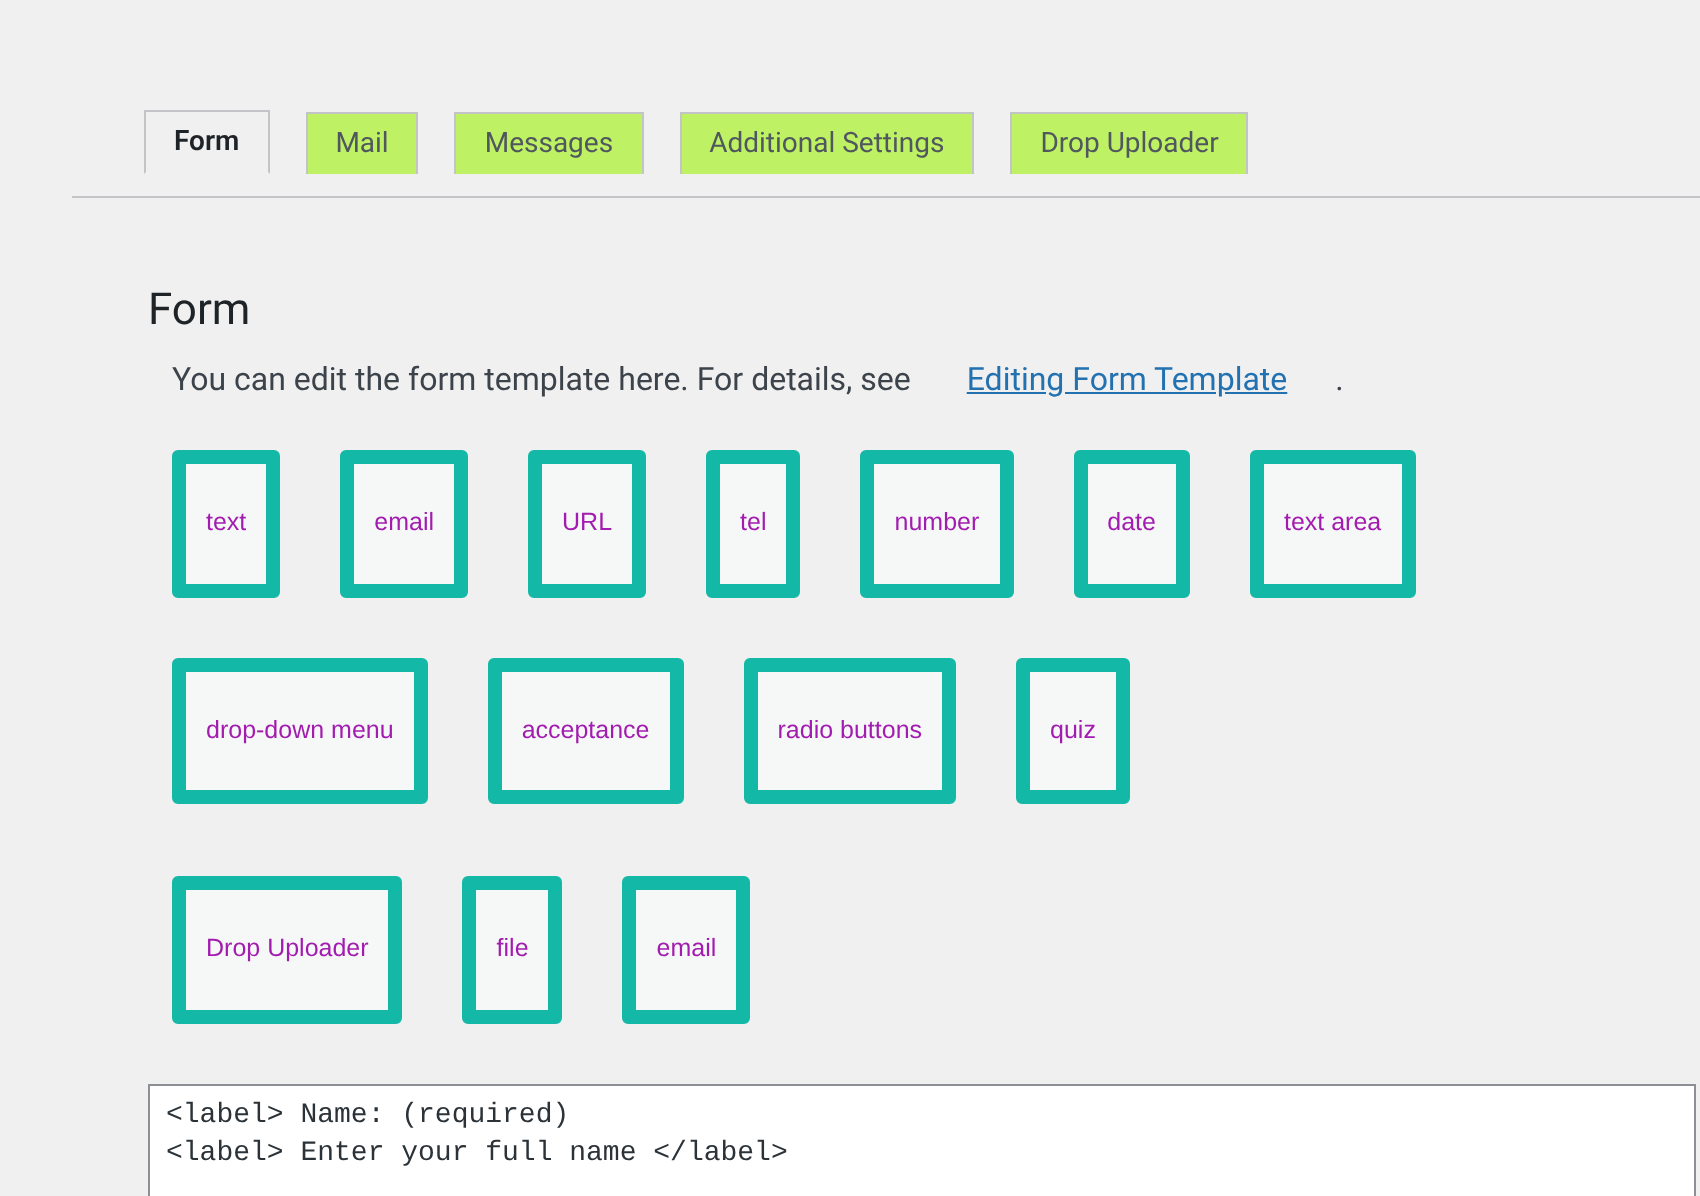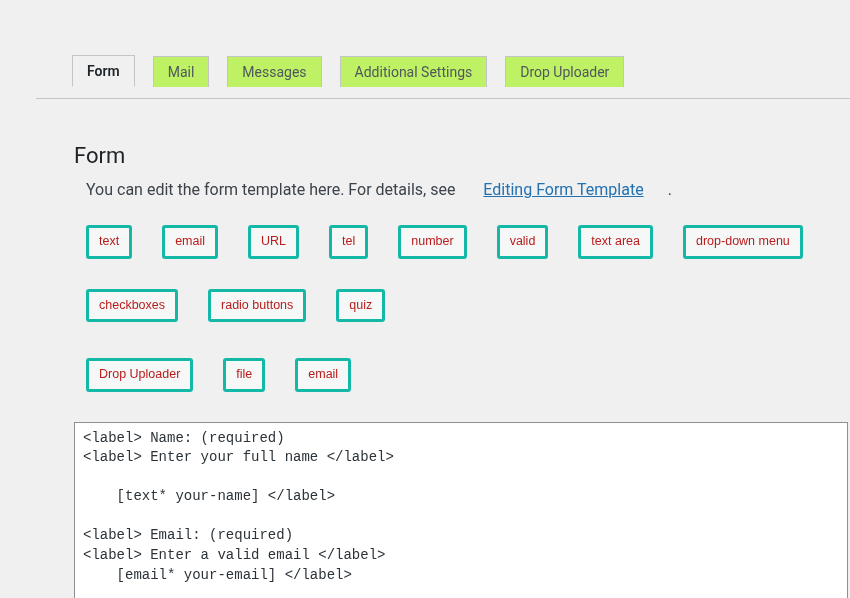--- a/index.html
+++ b/index.html
@@ -61,25 +61,25 @@
       text-decoration: underline;
     }
     .tag-buttons {
       display: flex;
       flex-wrap: wrap;
       gap: 6px;
       margin-bottom: 6px;
     }
     .tag-btn {
       background: #f6f7f7;
-      border: 3px solid #14b8a6;
+      border: 7px solid #14b8a6;
       border-radius: 3px;
-      padding: 5px 10px;
+      padding: 21px 10px;
       font-size: 12.5px;
-      color: #b91c1c;
+      color: #a21caf;
       cursor: pointer;
       line-height: 1.4;
     }
     .form-textarea {
       width: 100%;
       height: 380px;
       border: 1px solid #8c8f94;
       background: #fff;
       font-family: Consolas, Monaco, "Courier New", monospace;
       font-size: 14px;
@@ -107,24 +107,24 @@
   <p class="panel-desc">
     <span>You can edit the form template here. For details, see </span><a href="#">Editing Form Template</a><span>.</span>
   </p>
 
   <div class="tag-buttons">
     <button class="tag-btn">text</button>
     <button class="tag-btn">email</button>
     <button class="tag-btn">URL</button>
     <button class="tag-btn">tel</button>
     <button class="tag-btn">number</button>
-    <button class="tag-btn">valid</button>
+    <button class="tag-btn">date</button>
     <button class="tag-btn">text area</button>
     <button class="tag-btn">drop-down menu</button>
-    <button class="tag-btn">checkboxes</button>
+    <button class="tag-btn">acceptance</button>
     <button class="tag-btn">radio buttons</button>
     <button class="tag-btn">quiz</button>
   </div>
   <div class="tag-buttons">
     <button class="tag-btn">Drop Uploader</button>
     <button class="tag-btn">file</button>
     <button class="tag-btn">email</button>
   </div>
 
   <textarea class="form-textarea" style="">&lt;label&gt; Name: (required)

